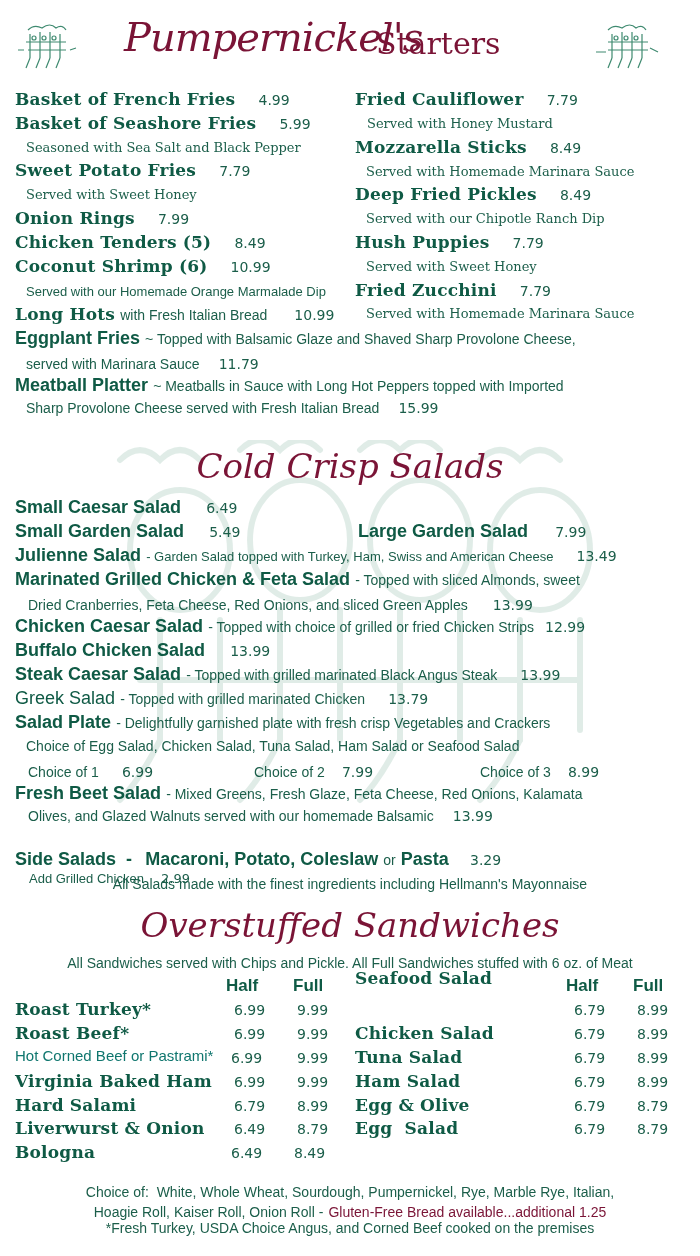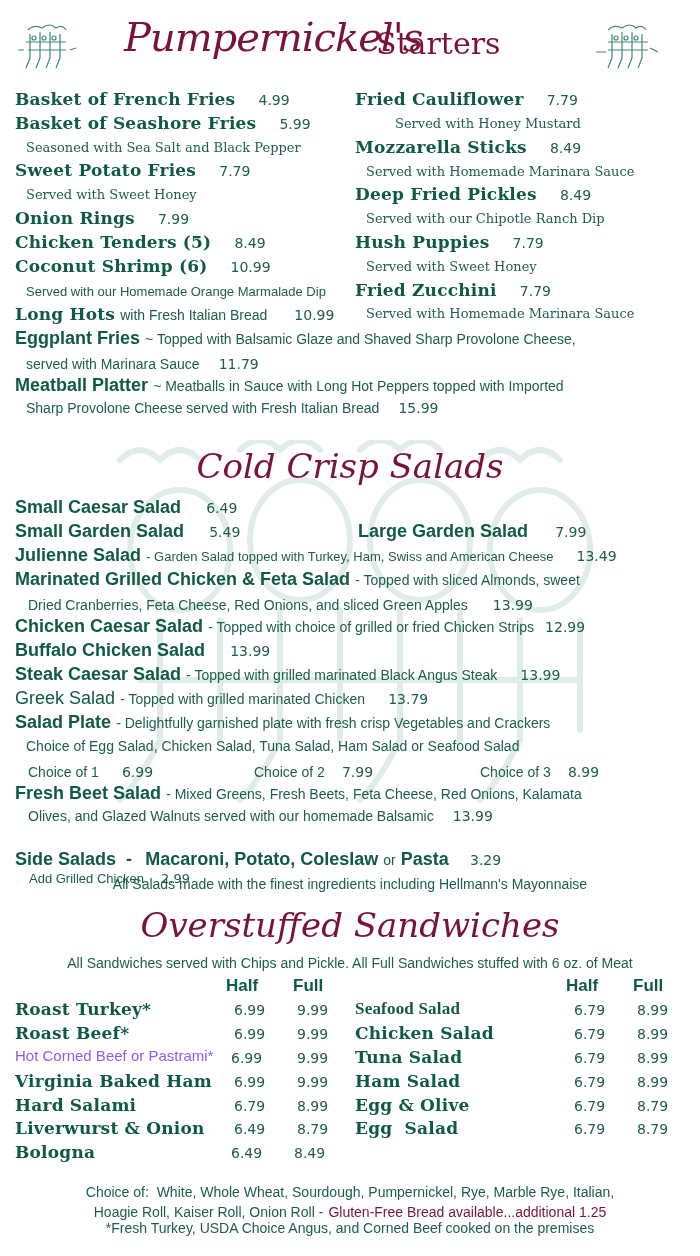--- a/index.html
+++ b/index.html
@@ -93,21 +93,21 @@
 <div class="abs" style="left:15px;top:304px;">
   <span class="name">Long Hots</span>
   <span class="ndesc" style="font-size:14px;">with Fresh Italian Bread</span>
   <span class="price" style="margin-left:22px;">10.99</span>
 </div>
 
 <div class="abs" style="left:355px;top:89px;">
   <span class="name">Fried Cauliflower</span>
   <span class="price" style="margin-left:18px;">7.79</span>
 </div>
-<div class="abs desc" style="left:367px;top:116px;margin-left:28px;">Served with Honey Mustard</div>
+<div class="abs desc" style="left:367px;top:116px;">Served with Honey Mustard</div>
 <div class="abs" style="left:355px;top:137px;">
   <span class="name">Mozzarella Sticks</span>
   <span class="price" style="margin-left:18px;">8.49</span>
 </div>
 <div class="abs desc" style="left:366px;top:164px;">Served with Homemade Marinara Sauce</div>
 <div class="abs" style="left:355px;top:184px;">
   <span class="name">Deep Fried Pickles</span>
   <span class="price" style="margin-left:18px;">8.49</span>
 </div>
 <div class="abs desc" style="left:366px;top:211px;">Served with our Chipotle Ranch Dip</div>
@@ -197,21 +197,21 @@
 <div class="abs" style="left:254px;top:762px;">
   <span class="ndesc" style="font-size:14px;">Choice of 2</span>
   <span class="price" style="margin-left:12px;">7.99</span>
 </div>
 <div class="abs" style="left:480px;top:762px;">
   <span class="ndesc" style="font-size:14px;">Choice of 3</span>
   <span class="price" style="margin-left:12px;">8.99</span>
 </div>
 <div class="abs" style="left:15px;top:783px;">
   <span class="cond" style="font-size:18px;">Fresh Beet Salad</span>
-  <span class="ndesc" style="font-size:14px;">- Mixed Greens, Fresh Beets, Feta Cheese, Red Onions, Kalamata</span>
+  <span class="ndesc" style="font-size:14px;">- Mixed Greens, Fresh Glaze, Feta Cheese, Red Onions, Kalamata</span>
 </div>
 <div class="abs" style="left:28px;top:806px;">
   <span class="ndesc" style="font-size:14px;">Olives, and Glazed Walnuts served with our homemade Balsamic</span>
   <span class="price" style="margin-left:14px;">13.99</span>
 </div>
 <div class="abs" style="left:29px;top:828px;margin-top:40px;">
   <span class="ndesc" style="font-size:13px;">Add Grilled Chicken</span>
   <span class="price" style="margin-left:12px;font-size:13px;">2.99</span>
 </div>
 <div class="abs" style="left:15px;top:849px;">
@@ -232,41 +232,41 @@
 <div class="abs cond" style="left:633px;top:976px;font-size:17px;">Full</div>
 
 <div class="abs name" style="left:15px;top:999px;">Roast Turkey*</div>
 <div class="abs price" style="left:234px;top:1002px;">6.99</div>
 <div class="abs price" style="left:297px;top:1002px;">9.99</div>
 
 <div class="abs name" style="left:15px;top:1023px;">Roast Beef*</div>
 <div class="abs price" style="left:234px;top:1026px;">6.99</div>
 <div class="abs price" style="left:297px;top:1026px;">9.99</div>
 
-<div class="abs ndesc" style="left:15px;top:1047px;font-size:15px;color:#8b5cf6;">Hot Corned Beef or Pastrami*</div>
+<div class="abs ndesc" style="left:15px;top:1047px;font-size:15px;color:#0f766e;">Hot Corned Beef or Pastrami*</div>
 <div class="abs price" style="left:231px;top:1050px;">6.99</div>
 <div class="abs price" style="left:297px;top:1050px;">9.99</div>
 
 <div class="abs name" style="left:15px;top:1071px;">Virginia Baked Ham</div>
 <div class="abs price" style="left:234px;top:1074px;">6.99</div>
 <div class="abs price" style="left:297px;top:1074px;">9.99</div>
 
 <div class="abs name" style="left:15px;top:1095px;">Hard Salami</div>
 <div class="abs price" style="left:234px;top:1098px;">6.79</div>
 <div class="abs price" style="left:297px;top:1098px;">8.99</div>
 
 <div class="abs name" style="left:15px;top:1118px;">Liverwurst &amp; Onion</div>
 <div class="abs price" style="left:234px;top:1121px;">6.49</div>
 <div class="abs price" style="left:297px;top:1121px;">8.79</div>
 
 <div class="abs name" style="left:15px;top:1142px;">Bologna</div>
 <div class="abs price" style="left:231px;top:1145px;">6.49</div>
 <div class="abs price" style="left:294px;top:1145px;">8.49</div>
 
-<div class="abs name" style="left:355px;top:999px;font-family:Liberation Serif, serif;">Seafood Salad</div>
+<div class="abs name" style="left:355px;top:968px;">Seafood Salad</div>
 <div class="abs price" style="left:574px;top:1002px;">6.79</div>
 <div class="abs price" style="left:637px;top:1002px;">8.99</div>
 
 <div class="abs name" style="left:355px;top:1023px;">Chicken Salad</div>
 <div class="abs price" style="left:574px;top:1026px;">6.79</div>
 <div class="abs price" style="left:637px;top:1026px;">8.99</div>
 
 <div class="abs name" style="left:355px;top:1047px;">Tuna Salad</div>
 <div class="abs price" style="left:574px;top:1050px;">6.79</div>
 <div class="abs price" style="left:637px;top:1050px;">8.99</div>

